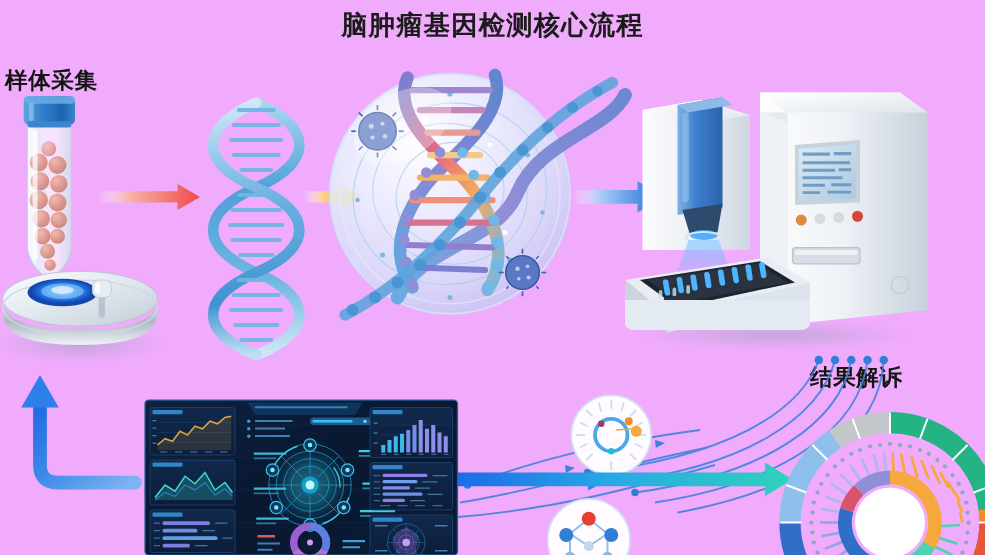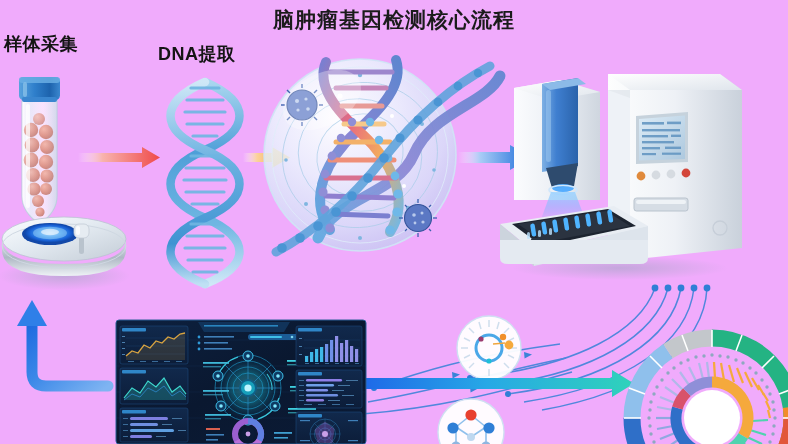--- a/index.html
+++ b/index.html
@@ -16,38 +16,38 @@
   
   #title{
     left:0;top:6px;width:788px;text-align:center;
     font-size:21px;font-weight:bold;color:#1b1b1b;letter-spacing:1px;
   }
   
   .stage-label{
     font-size:18px;font-weight:bold;color:#141414;letter-spacing:.5px;
     white-space:nowrap;
   }
-  #lbl-sample{left:4px;top:32px;text-align:right;}
+  #lbl-sample{left:4px;top:52px;text-align:right;}
   #lbl-dna{left:158px;top:42px;}
   #lbl-seq{left:536px;top:42px;}
   #lbl-data{left:186px;top:292px;}
   #lbl-result{left:648px;top:290px;}
 
   svg{display:block;overflow:visible;}
   .nosel{user-select:none;}
 </style>
 </head>
 <body>
 
 <div id="stage">
 
   <div class="abs nosel" id="title">脑肿瘤基因检测核心流程</div>
 
   <div class="abs nosel stage-label" id="lbl-sample">样体采集</div>
-  <div class="abs nosel stage-label" id="lbl-dna">DNA提取</div>
+  <div class="abs nosel stage-label" id="lbl-result">结果解诉</div>
 
   <svg class="abs" style="left:0;top:0;" width="788" height="444" viewBox="0 0 788 444">
     <defs>
 
       <linearGradient id="gGlass" x1="0" y1="0" x2="1" y2="0">
         <stop offset="0%" stop-color="#ffffff" stop-opacity=".95"></stop>
         <stop offset="25%" stop-color="#e9f2f9" stop-opacity=".75"></stop>
         <stop offset="60%" stop-color="#ffffff" stop-opacity=".55"></stop>
         <stop offset="100%" stop-color="#cfdeea" stop-opacity=".8"></stop>
       </linearGradient>

